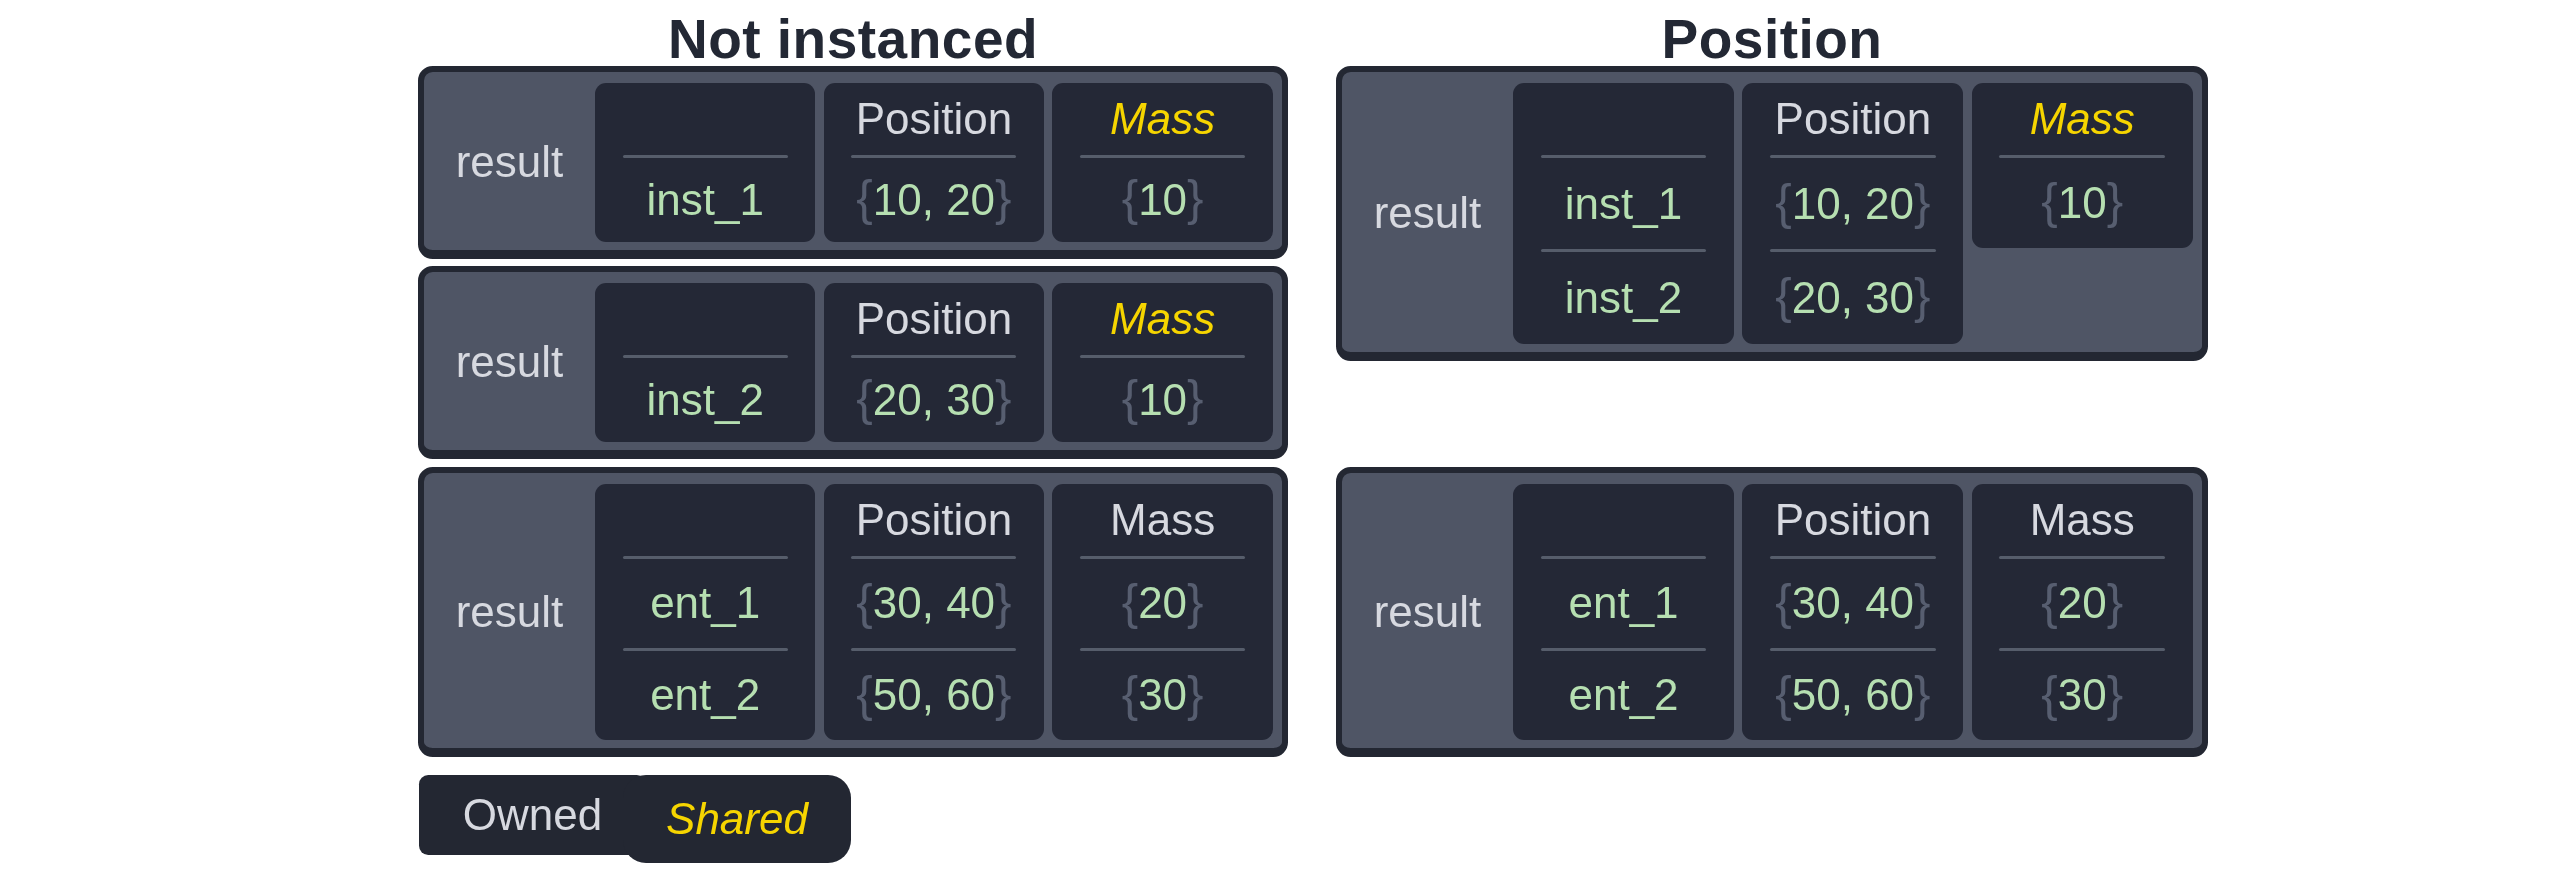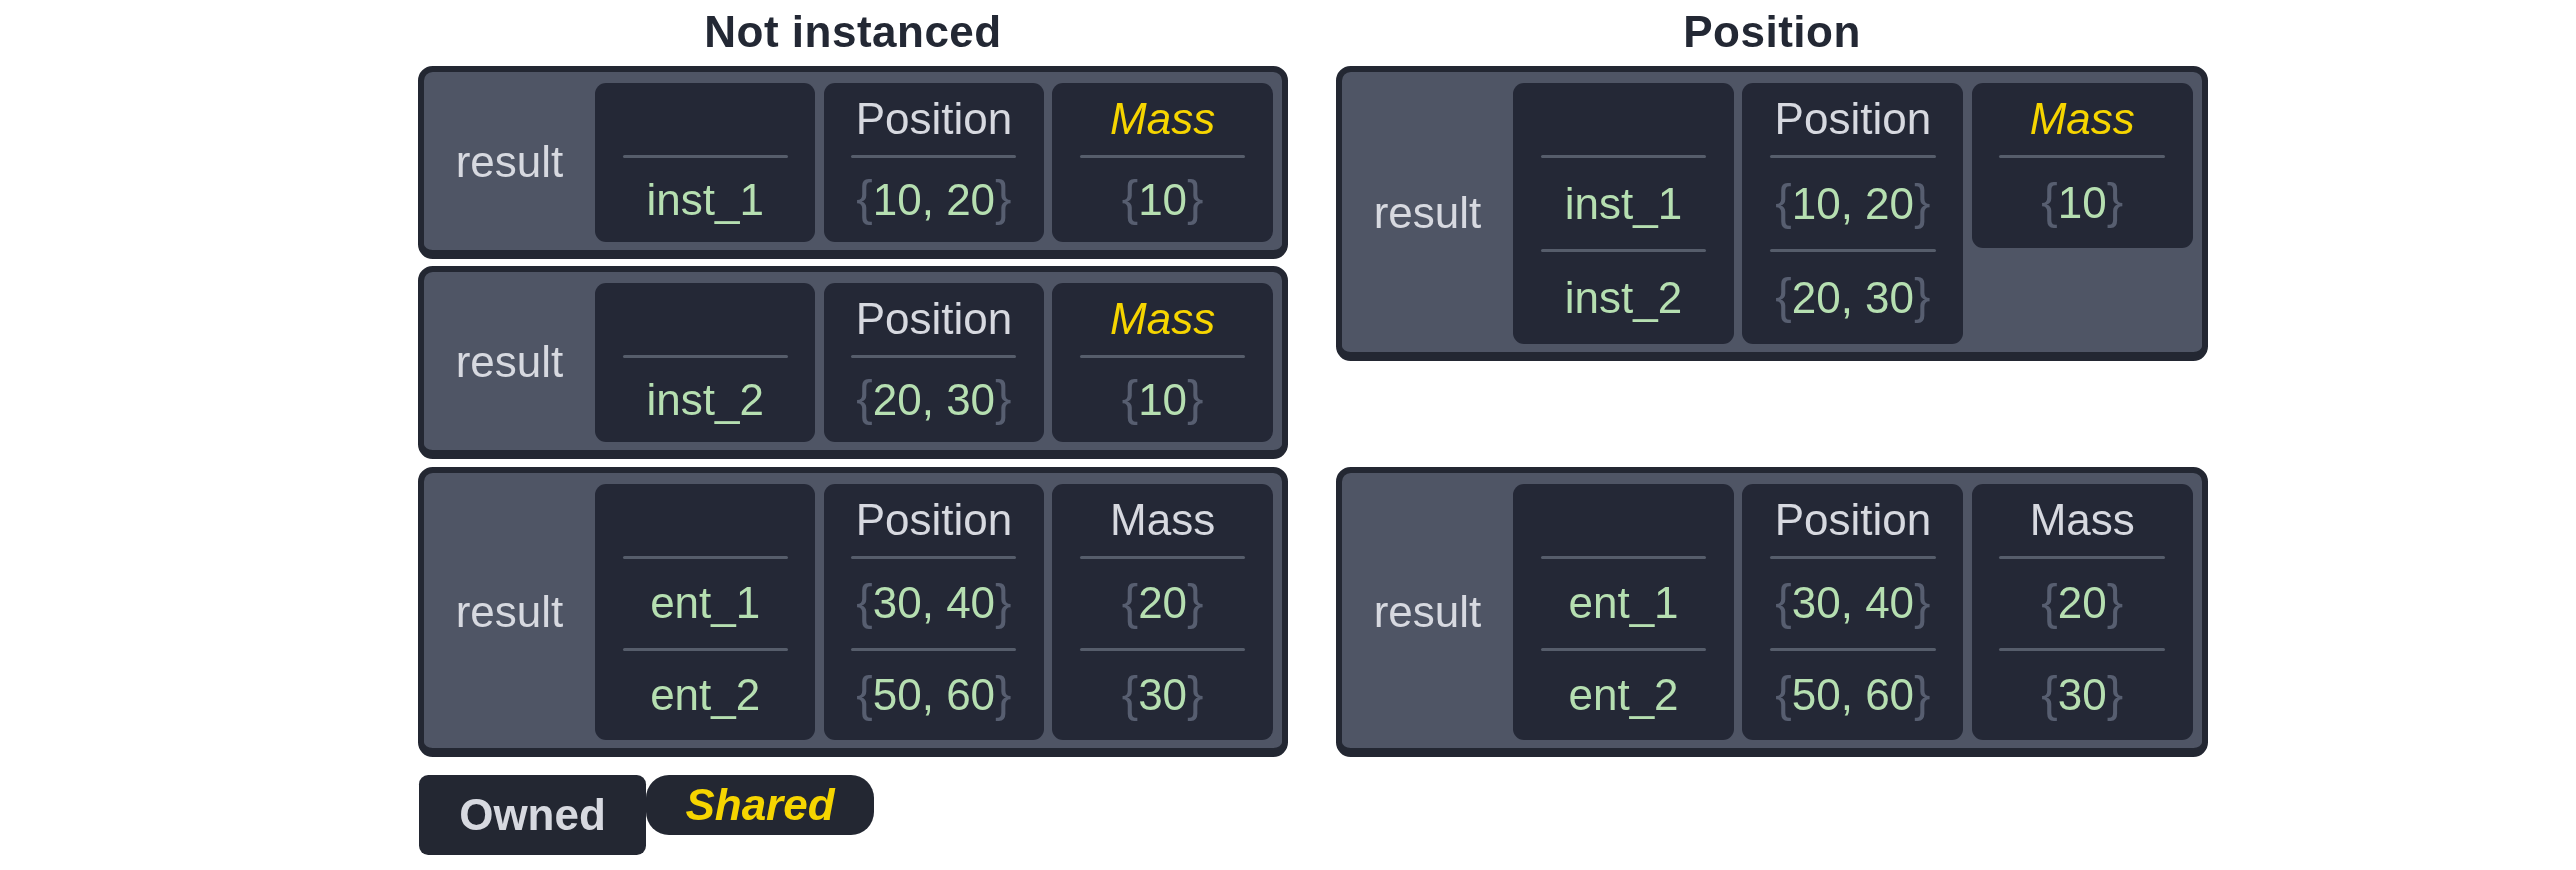--- a/index.html
+++ b/index.html
@@ -7,21 +7,21 @@
     width: 2576px; height: 870px;
     background: #ffffff;
     font-family: "Liberation Sans", sans-serif;
     position: relative;
     overflow: hidden;
   }
   .title {
     position: absolute;
     top: 7.3px;
     text-align: center;
-    font-size: 44px;
+    font-size: 55px;
     font-weight: bold;
     color: #232834;
     letter-spacing: 0.5px;
   }
   .tbox {
     position: absolute;
     box-sizing: border-box;
     display: flex;
     align-items: stretch;
     background: #4f5565;
@@ -89,35 +89,34 @@
   .brace { color: #575e70; font-size: 1.12em; font-weight: 300; transform: translateY(-1.8px); }
   .legend-chip {
     position: absolute;
     box-sizing: border-box;
     background: #232732;
     border-radius: 9.2px;
     display: flex;
     align-items: center;
     justify-content: center;
     font-size: 44px;
-    font-weight: bold;
   }
   .legend-chip .owned-text { color: #d7d9e0; }
   .legend-chip .shared-text { color: #f6d500; font-style: italic; }
 
   
   #title-left  { left: 418px;  width: 870px; }
   #title-right { left: 1336px; width: 872px; }
   #table-l1 { left: 418px;  top: 66px;  width: 870px; height: 193px; }
   #table-l2 { left: 418px;  top: 266px; width: 870px; height: 193px; }
   #table-l3 { left: 418px;  top: 467px; width: 870px; height: 290px; }
   #table-r1 { left: 1336px; top: 66px;  width: 872px; height: 295px; }
   #table-r2 { left: 1336px; top: 467px; width: 872px; height: 290px; }
   #legend-owned  { left: 419px; top: 775px; width: 227px; height: 80px; }
-  #legend-shared { left: 646px; top: 775px; width: 228px; height: 60px; border-radius: 23px; }
+  #legend-shared { left: 623px; top: 775px; width: 228px; height: 88px; border-radius: 23px; }
 </style>
 </head>
 <body>
 
 <div class="title" id="title-left">Not instanced</div>
 <div class="title" id="title-right">Position</div>
 
 <div class="tbox" id="table-l1">
   <div class="row-label">result</div>
   <div class="cols">

